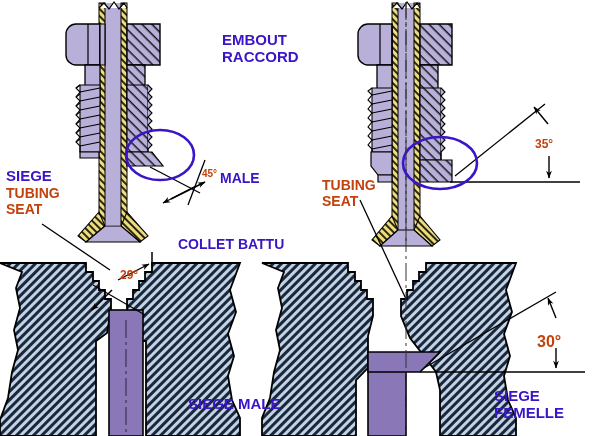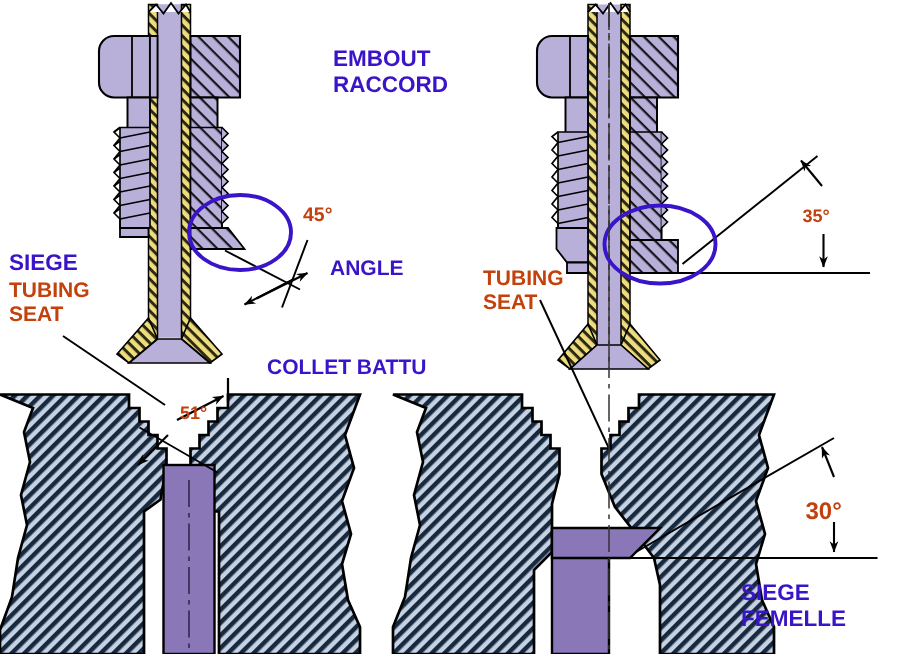--- a/index.html
+++ b/index.html
@@ -203,32 +203,33 @@
   </svg>
 
   <div class="lbl purple" style="left:222px;top:32px;font-size:15px;">EMBOUT
 RACCORD</div>
 
   <div class="lbl purple" style="left:6px;top:168px;font-size:15px;">SIEGE</div>
 
   <div class="lbl black" style="left:6px;top:186px;font-size:14px;">TUBING
 SEAT</div>
 
-  <div class="lbl black" style="left:202px;top:136px;font-size:13px;">45°</div>
-
-  <div class="lbl purple" style="left:220px;top:171px;font-size:14px;">ANGLE</div>
+  <div class="lbl black" style="left:202px;top:168px;font-size:10px;">45°</div>
+
+  <div class="lbl purple" style="left:220px;top:171px;font-size:14px;">MALE</div>
 
   <div class="lbl purple" style="left:178px;top:237px;font-size:14px;">COLLET BATTU</div>
 
   <div class="lbl black" style="left:322px;top:178px;font-size:14px;">TUBING
 SEAT</div>
 
   <div class="lbl black" style="left:535px;top:138px;font-size:12px;">35°</div>
 
-  <div class="lbl black" style="left:120px;top:269px;font-size:12px;">51°</div>
+  <div class="lbl black" style="left:120px;top:269px;font-size:12px;">29°</div>
 
   <div class="lbl black" style="left:537px;top:333px;font-size:16px;">30°</div>
 
+  <div class="lbl purple" style="left:188px;top:396px;font-size:15px;">SIEGE MALE</div>
 
   <div class="lbl purple" style="left:494px;top:388px;font-size:15px;">SIEGE
 FEMELLE</div>
 
 </div>
 
 </body></html>

